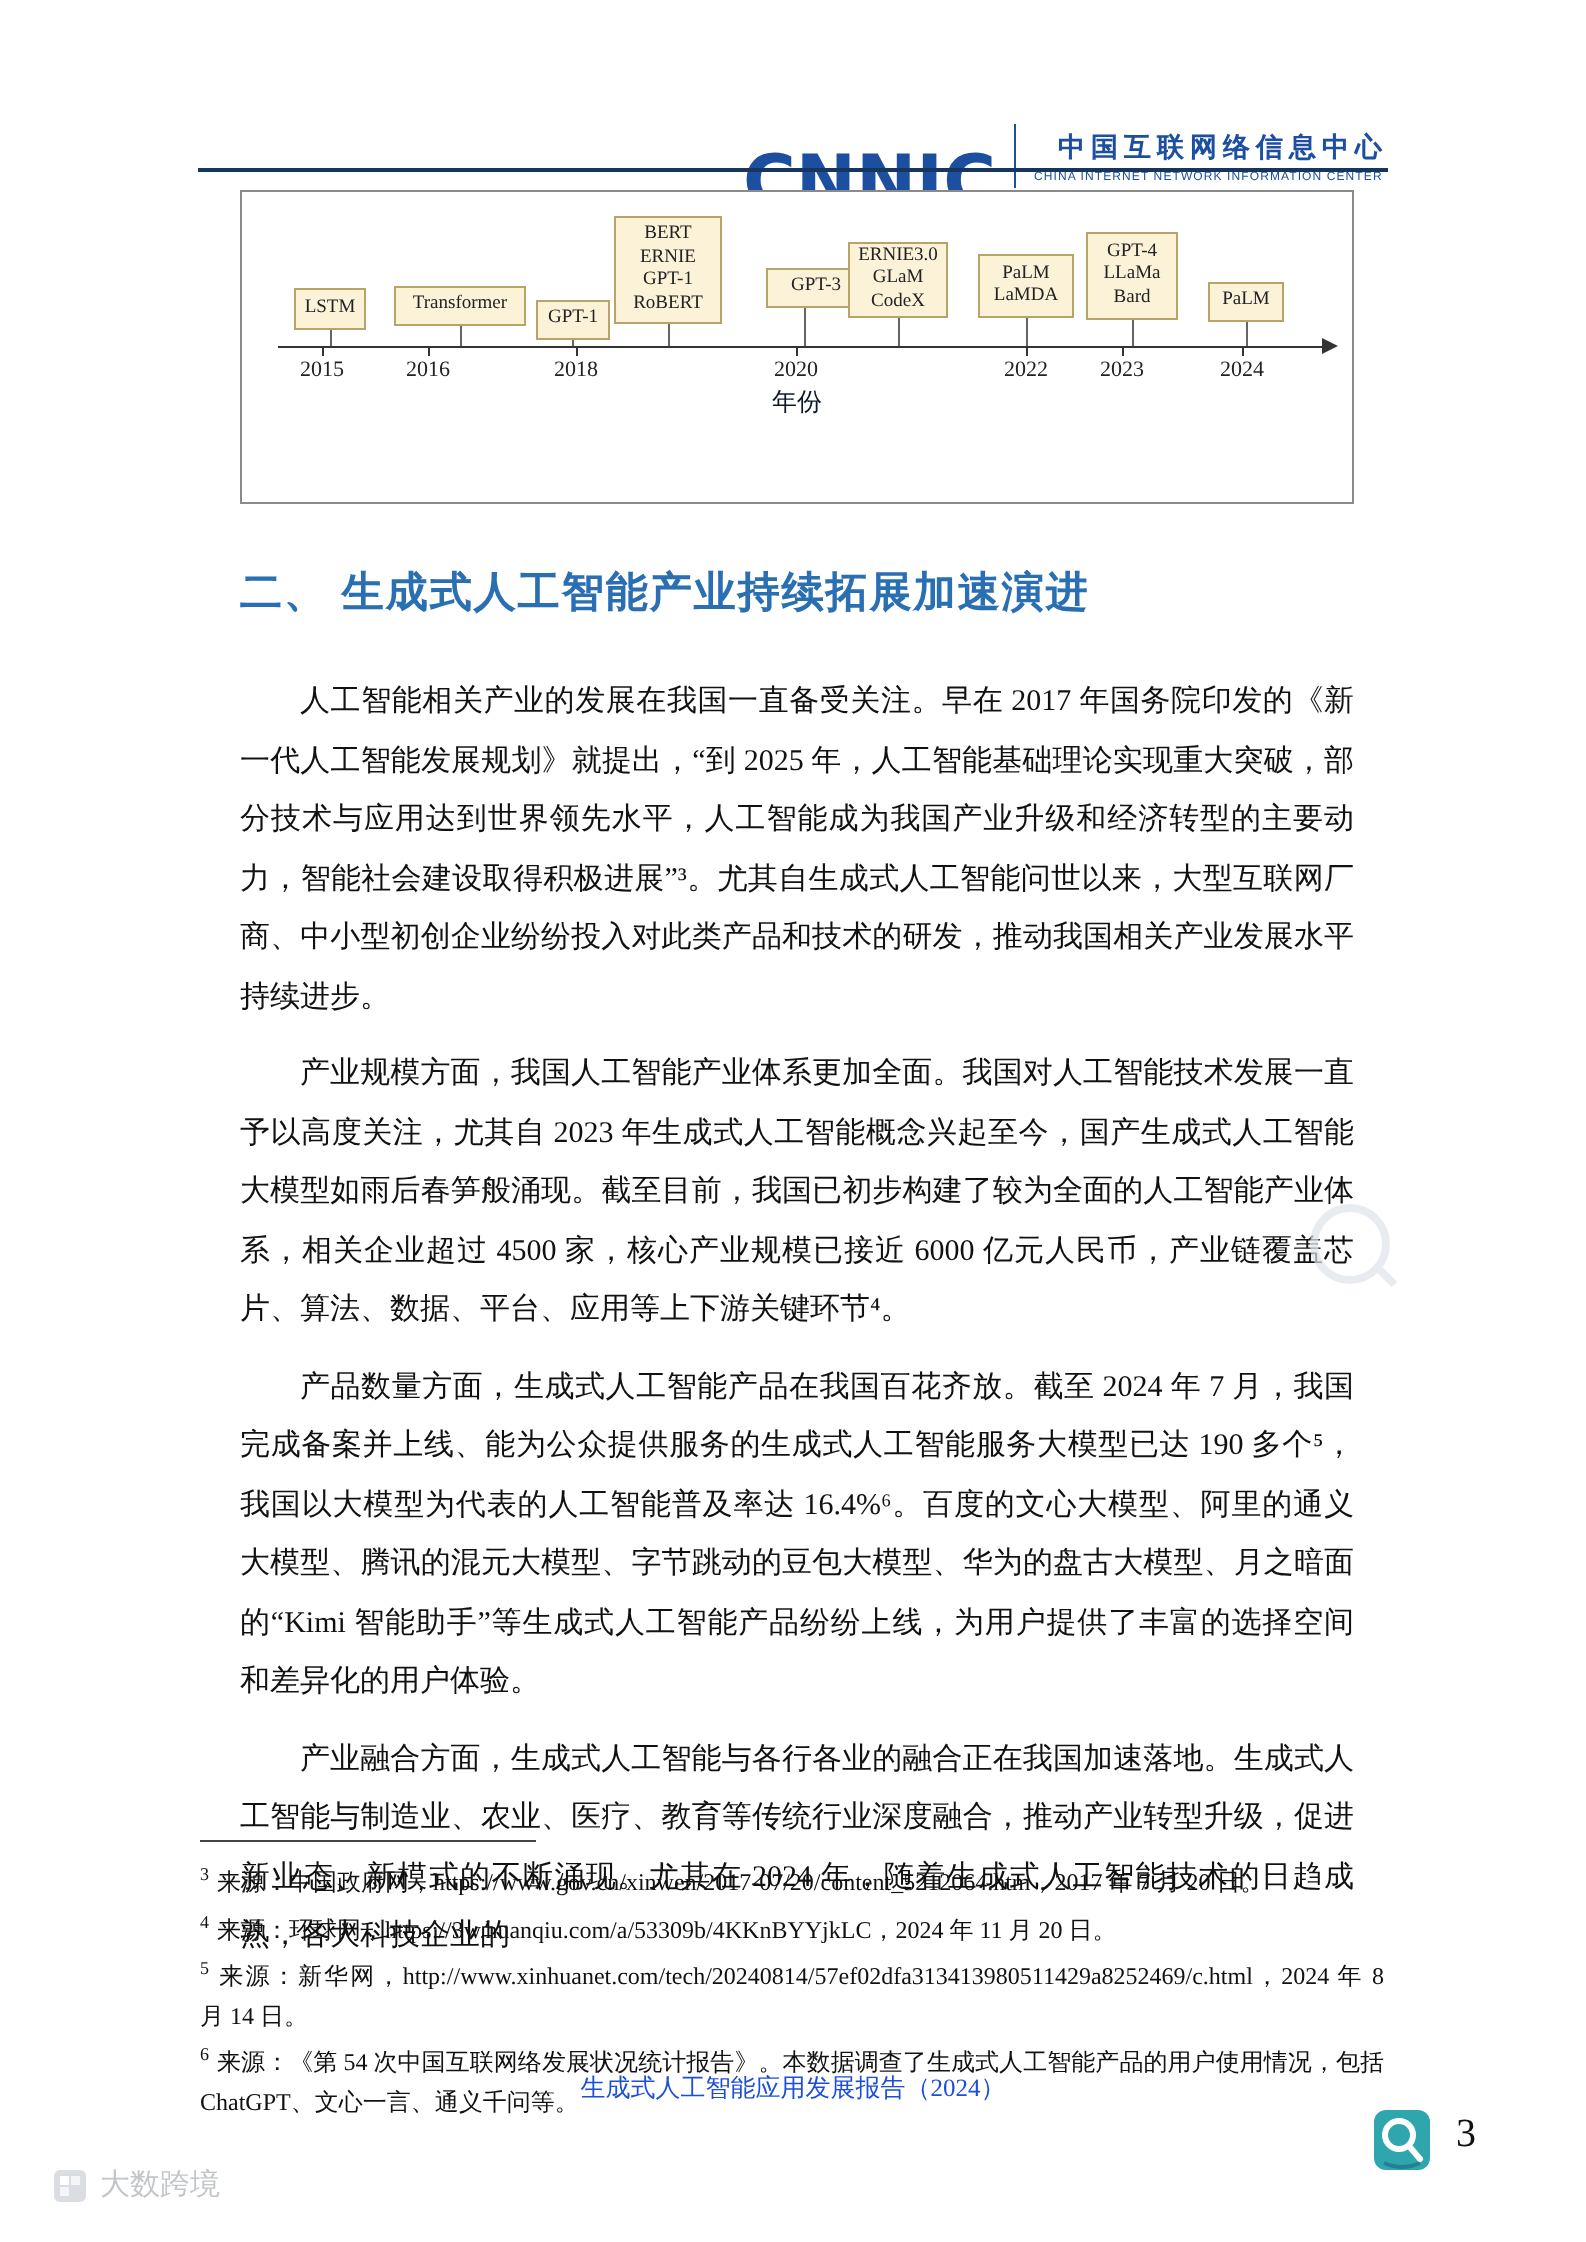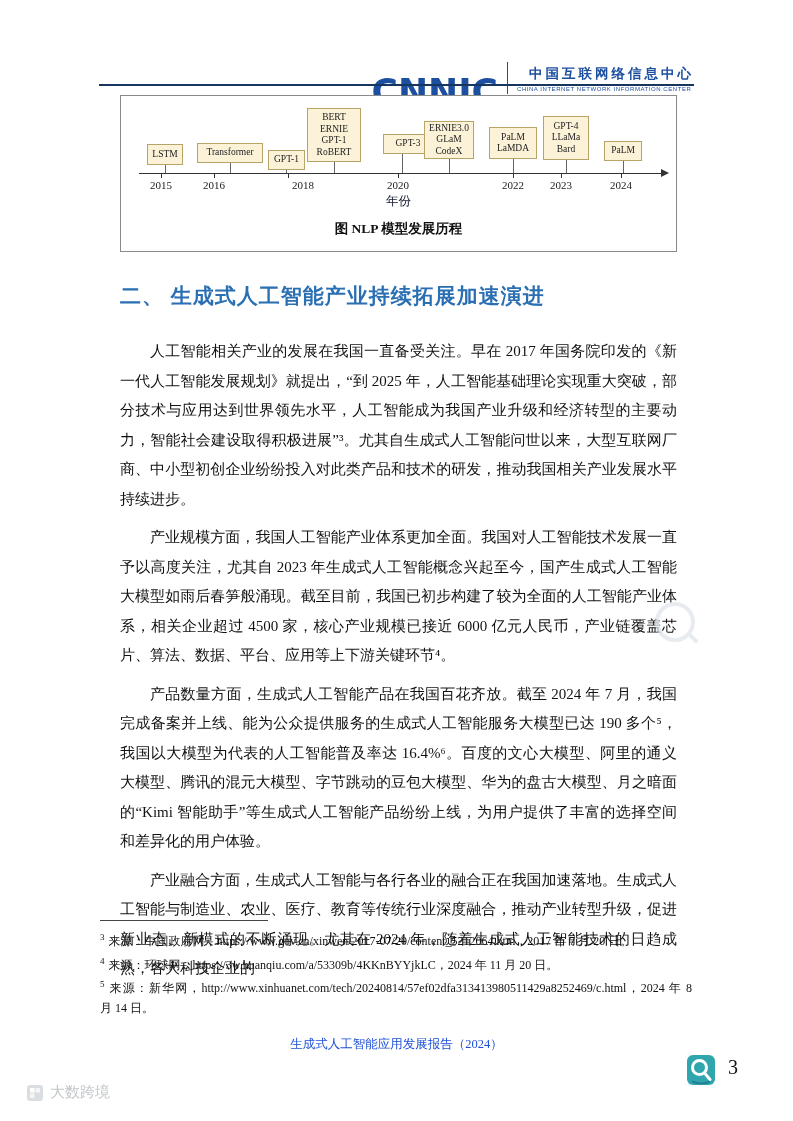--- a/index.html
+++ b/index.html
@@ -134,21 +134,21 @@
     <div class="tick" style="left:40px"></div>
     <div class="tick" style="left:93px"></div>
     <div class="tick" style="left:167px"></div>
     <div class="tick" style="left:277px"></div>
     <div class="tick" style="left:392px"></div>
     <div class="tick" style="left:440px"></div>
     <div class="tick" style="left:500px"></div>
 
     <span class="year" style="left:40px">2015</span>
     <span class="year" style="left:93px">2016</span>
-    <span class="year" style="left:182px">2018</span>
+    <span class="year" style="left:167px">2018</span>
     <span class="year" style="left:277px">2020</span>
     <span class="year" style="left:392px">2022</span>
     <span class="year" style="left:440px">2023</span>
     <span class="year" style="left:500px">2024</span>
 
     <div class="conn" style="left:44px;top:69px;height:8px"></div>
     <div class="conn" style="left:109px;top:67px;height:10px"></div>
     <div class="conn" style="left:165px;top:67px;height:10px"></div>
     <div class="conn" style="left:213px;top:66px;height:11px"></div>
     <div class="conn" style="left:281px;top:58px;height:19px"></div>
@@ -169,37 +169,37 @@
 GLaM
 CodeX</div>
     <div class="tl-box" style="left:368px;top:31px;width:48px;height:32px">PaLM
 LaMDA</div>
     <div class="tl-box" style="left:422px;top:20px;width:46px;height:44px">GPT-4
 LLaMa
 Bard</div>
     <div class="tl-box" style="left:483px;top:45px;width:38px;height:20px">PaLM</div>
 
     <div class="axis-label">年份</div>
-    <div class="figure-caption">图 NLP 模型发展历程</div>
   </div>
 
   <h2 class="section-heading">二、 生成式人工智能产业持续拓展加速演进</h2>
 
   <div class="body-text">
     <p><span class="lead"></span><span>人工智能相关产业的发展在我国一直备受关注。早在 2017 年国务院印发的《新一代人工智能发展规划》就提出，“到 2025 年，人工智能基础理论实现重大突破，部分技术与应用达到世界领先水平，人工智能成为我国产业升级和经济转型的主要动力，智能社会建设取得积极进展”³。尤其自生成式人工智能问世以来，大型互联网厂商、中小型初创企业纷纷投入对此类产品和技术的研发，推动我国相关产业发展水平持续进步。</span></p>
     <p><span class="lead">产业规模方面，我国人工智能产业体系更加全面。</span><span>我国对人工智能技术发展一直予以高度关注，尤其自 2023 年生成式人工智能概念兴起至今，国产生成式人工智能大模型如雨后春笋般涌现。截至目前，我国已初步构建了较为全面的人工智能产业体系，相关企业超过 4500 家，核心产业规模已接近 6000 亿元人民币，产业链覆盖芯片、算法、数据、平台、应用等上下游关键环节⁴。</span></p>
     <p><span class="lead">产品数量方面，生成式人工智能产品在我国百花齐放。</span><span>截至 2024 年 7 月，我国完成备案并上线、能为公众提供服务的生成式人工智能服务大模型已达 190 多个⁵，我国以大模型为代表的人工智能普及率达 16.4%⁶。百度的文心大模型、阿里的通义大模型、腾讯的混元大模型、字节跳动的豆包大模型、华为的盘古大模型、月之暗面的“Kimi 智能助手”等生成式人工智能产品纷纷上线，为用户提供了丰富的选择空间和差异化的用户体验。</span></p>
     <p><span class="lead">产业融合方面，生成式人工智能与各行各业的融合正在我国加速落地。</span><span>生成式人工智能与制造业、农业、医疗、教育等传统行业深度融合，推动产业转型升级，促进新业态、新模式的不断涌现。尤其在 2024 年，随着生成式人工智能技术的日趋成熟，各大科技企业的</span></p>
   </div>
 
   <div class="footnotes">
     <div class="fn-sep"></div>
     <p><sup>3</sup><span>来源：中国政府网，https://www.gov.cn/xinwen/2017-07/20/content_5212064.htm，2017 年 7 月 20 日。</span></p>
     <p><sup>4</sup><span>来源：环球网，https://3w.huanqiu.com/a/53309b/4KKnBYYjkLC，2024 年 11 月 20 日。</span></p>
     <p><sup>5</sup><span>来源：新华网，http://www.xinhuanet.com/tech/20240814/57ef02dfa313413980511429a8252469/c.html，2024 年 8 月 14 日。</span></p>
+    <p><sup>6</sup><span>来源：《第 54 次中国互联网络发展状况统计报告》。本数据调查了生成式人工智能产品的用户使用情况，包括 ChatGPT、文心一言、通义千问等。</span></p>
   </div>
 
   <div class="report-title">生成式人工智能应用发展报告（2024）</div>
   <div class="publisher-logo">
     <svg width="30" height="38" viewBox="0 0 30 38">
       <rect x="1" y="4" width="28" height="30" rx="6" fill="#2fa6ad"></rect>
       <circle cx="13.5" cy="16.5" r="7" fill="none" stroke="#ffffff" stroke-width="3"></circle>
       <path d="M18.5 22 L24 28.5" stroke="#ffffff" stroke-width="3" stroke-linecap="round"></path>
       <path d="M6 30.5 Q15 34.5 24 30.5" stroke="#15607e" stroke-width="2" fill="none" opacity="0.55"></path>
     </svg>

